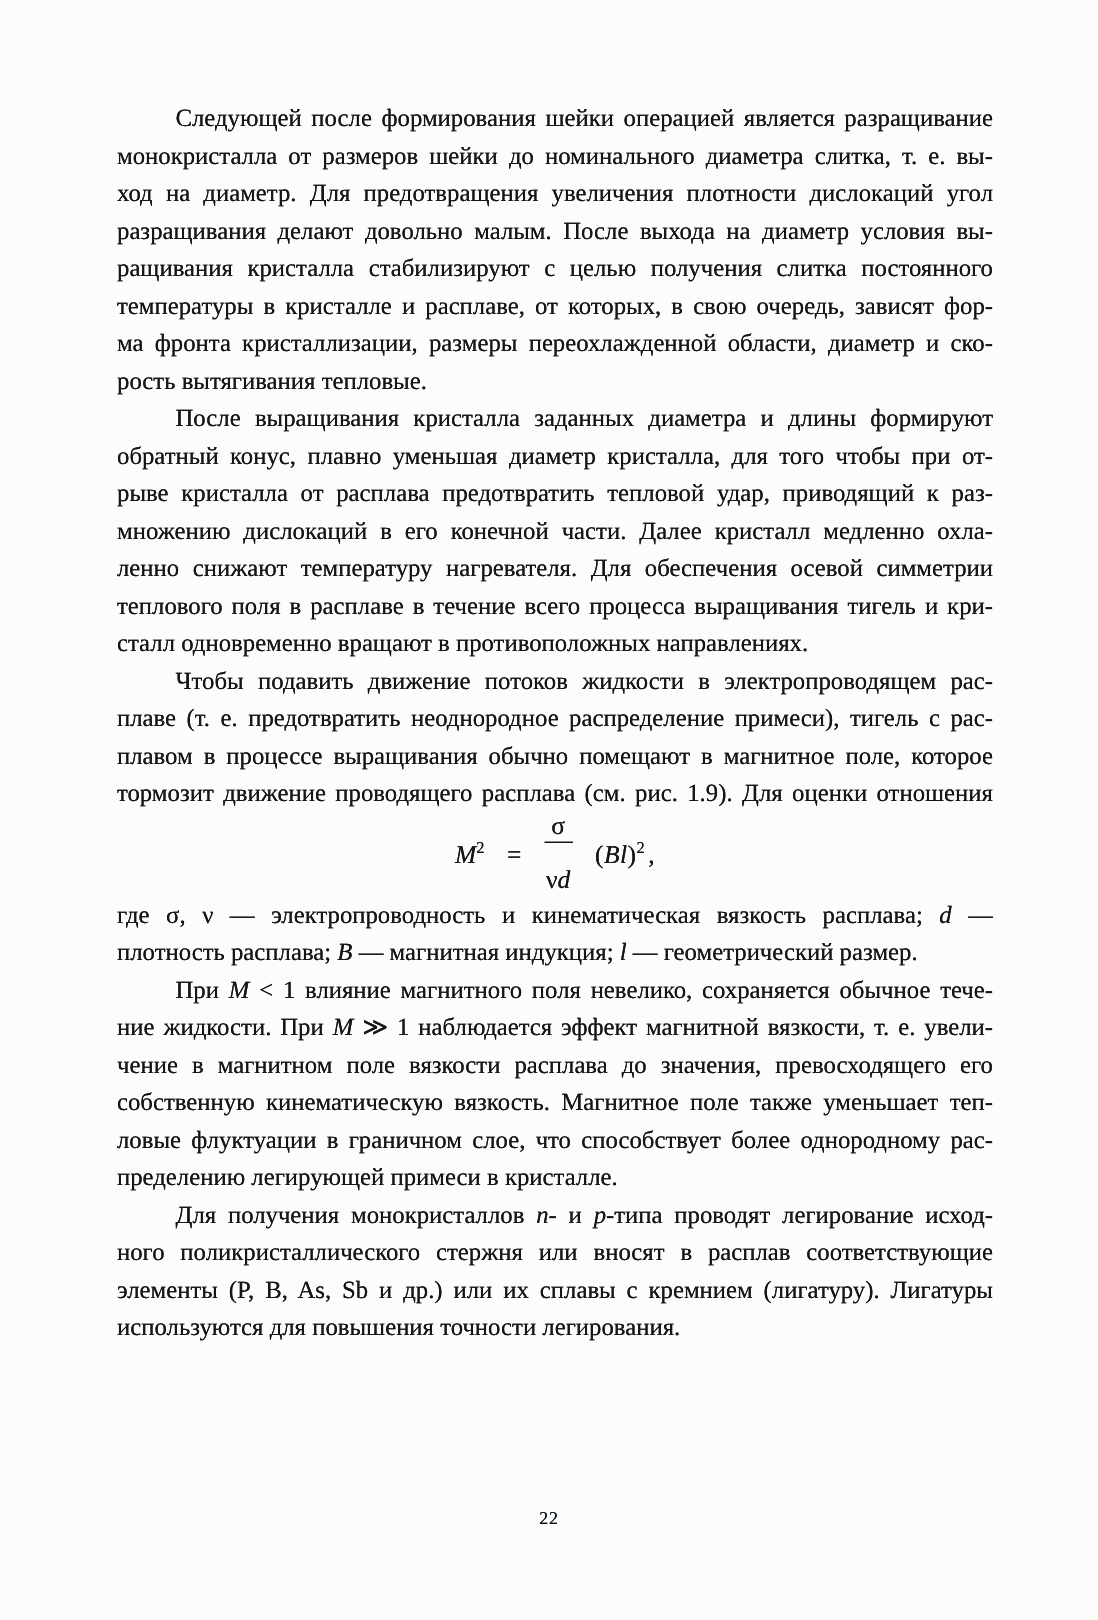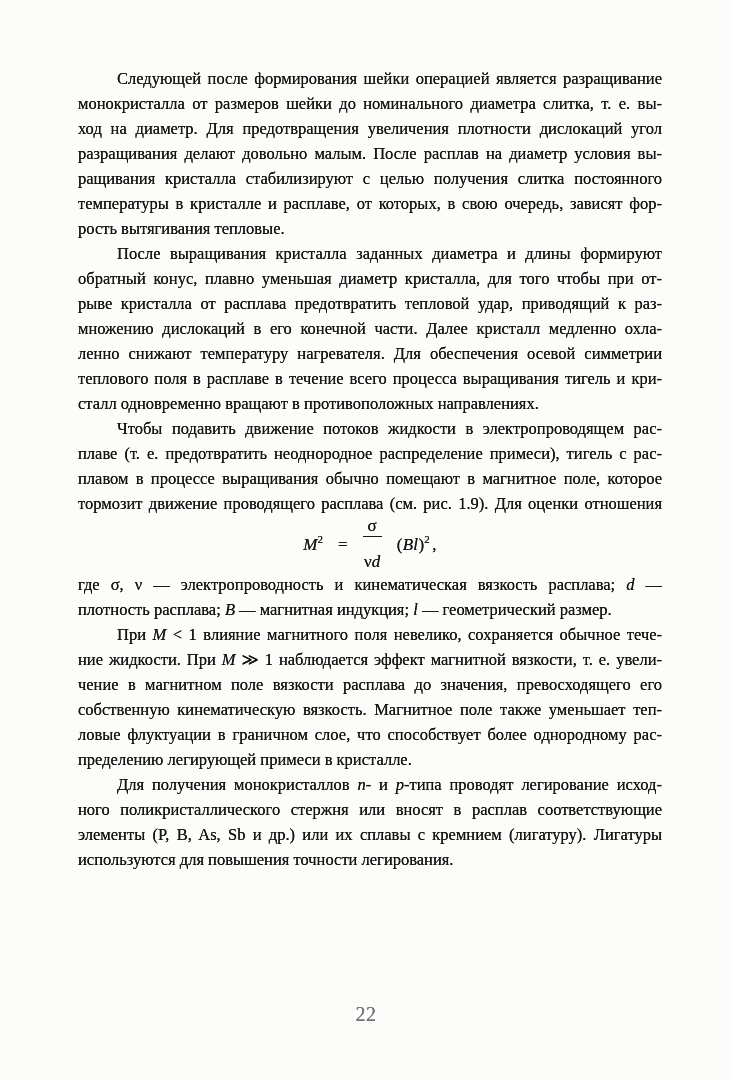--- a/index.html
+++ b/index.html
@@ -64,39 +64,40 @@
   .f-rhs { letter-spacing: 0.3px; text-align: right; }
   .f-comma { margin-left: 2px; }
 
   .page-footer {
     position: absolute;
     left: 0; right: 0;
     top: 1003px;
     text-align: center;
   }
   .page-num {
-    font-size: 20px;
-    color: #737373;
+    font-size: 12px;
+    color: #0f172a;
     text-shadow: 0 0 0.4px currentColor;
     letter-spacing: 0.5px;
   }
 </style>
 </head>
 <body>
 
 <div class="page">
   <div class="textblock">
 
     <section class="para indented">
         <div class="line">Следующей после формирования шейки операцией является разращивание</div>
         <div class="line">монокристалла от размеров шейки до номинального диаметра слитка, т. е. вы-</div>
         <div class="line">ход на диаметр. Для предотвращения увеличения плотности дислокаций угол</div>
-        <div class="line">разращивания делают довольно малым. После расплав на диаметр условия вы-</div>
+        <div class="line">разращивания делают довольно малым. После выхода на диаметр условия вы-</div>
         <div class="line">ращивания кристалла стабилизируют с целью получения слитка постоянного</div>
         <div class="line">температуры в кристалле и расплаве, от которых, в свою очередь, зависят фор-</div>
+        <div class="line">ма фронта кристаллизации, размеры переохлажденной области, диаметр и ско-</div>
         <div class="line last">рость вытягивания тепловые.</div>
       </section>
     <section class="para indented">
         <div class="line">После выращивания кристалла заданных диаметра и длины формируют</div>
         <div class="line">обратный конус, плавно уменьшая диаметр кристалла, для того чтобы при от-</div>
         <div class="line">рыве кристалла от расплава предотвратить тепловой удар, приводящий к раз-</div>
         <div class="line">множению дислокаций в его конечной части. Далее кристалл медленно охла-</div>
         <div class="line">ленно снижают температуру нагревателя. Для обеспечения осевой симметрии</div>
         <div class="line">теплового поля в расплаве в течение всего процесса выращивания тигель и кри-</div>
         <div class="line last">сталл одновременно вращают в противоположных направлениях.</div>

